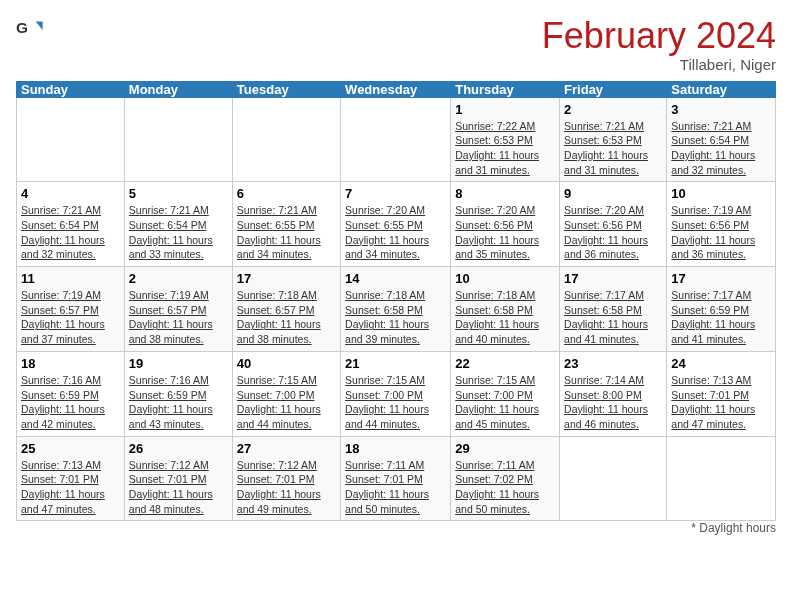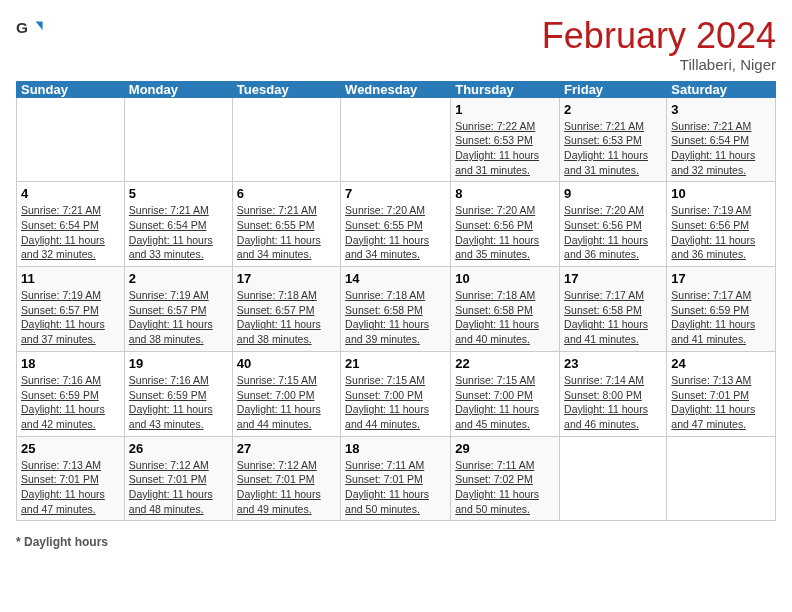--- a/index.html
+++ b/index.html
@@ -84,25 +84,24 @@
     .day-info {
       font-size: 10.5px;
       color: #333;
       line-height: 1.4;
       text-decoration: underline;
     }
     .empty-cell {
       background: #fff !important;
     }
     .footer {
-      margin-top: 14px;
+      margin-top: 0;
       font-size: 12px;
       color: #555;
-      text-align: left;
-      font-weight: bold;
+      text-align: right;
     }
   </style>
 </head>
 <body>
 
 <div class="header-area">
   <div class="logo">
     <svg class="logo-icon" viewBox="0 0 40 40" xmlns="http://www.w3.org/2000/svg">
       <text y="24" x="0" font-size="22" font-weight="bold" fill="#333" font-family="Arial">G</text>
       <polygon points="28,8 38,8 38,20" fill="#2a7ab8"></polygon>

